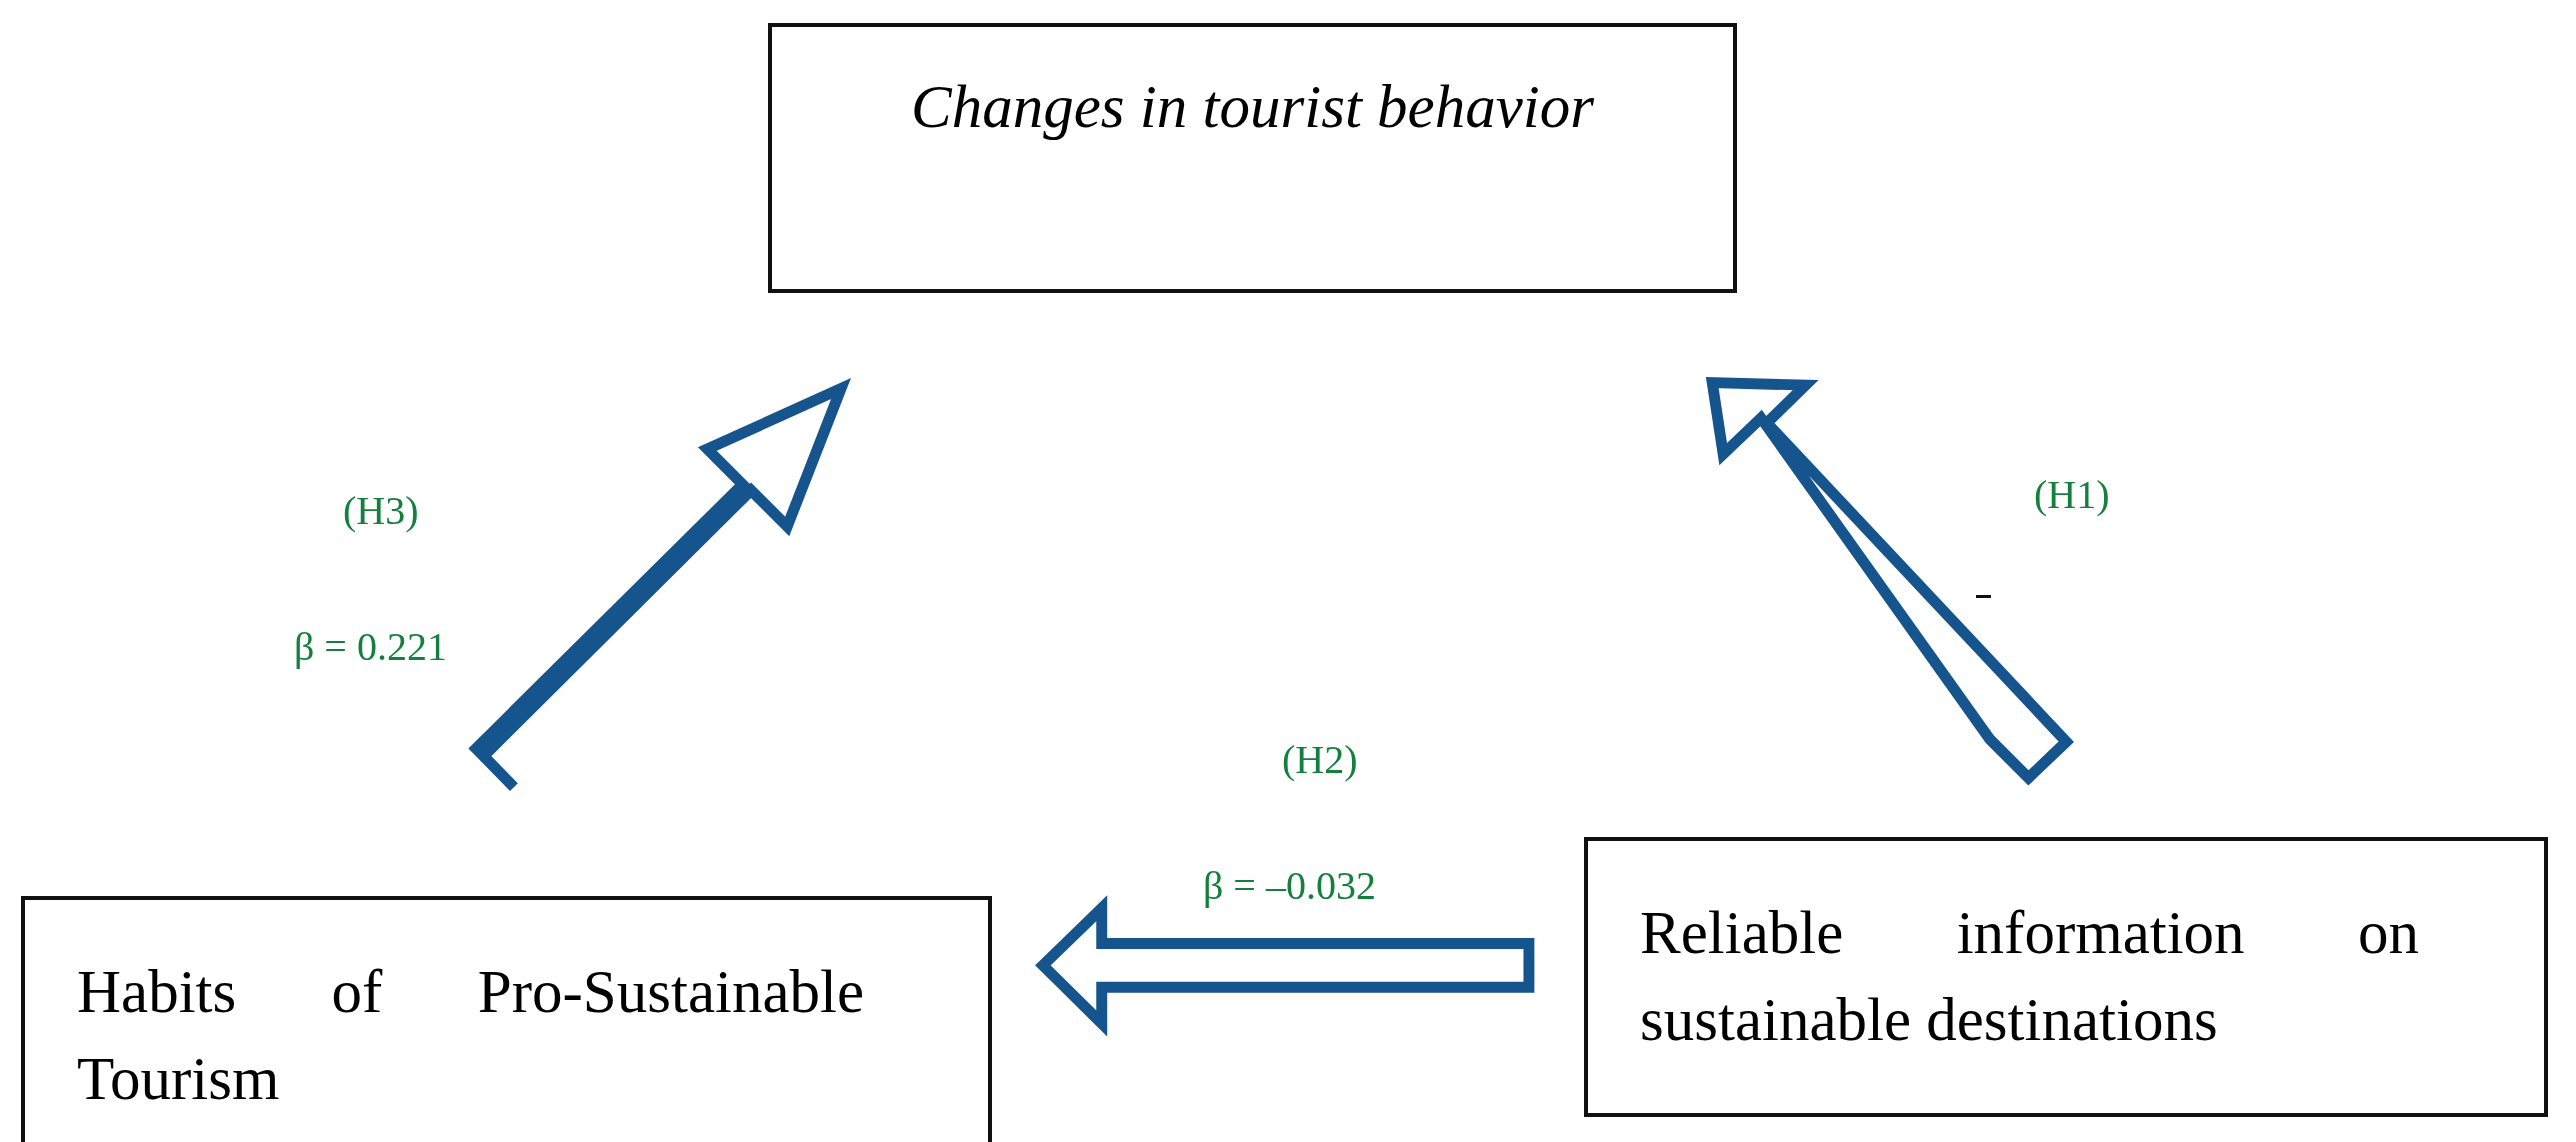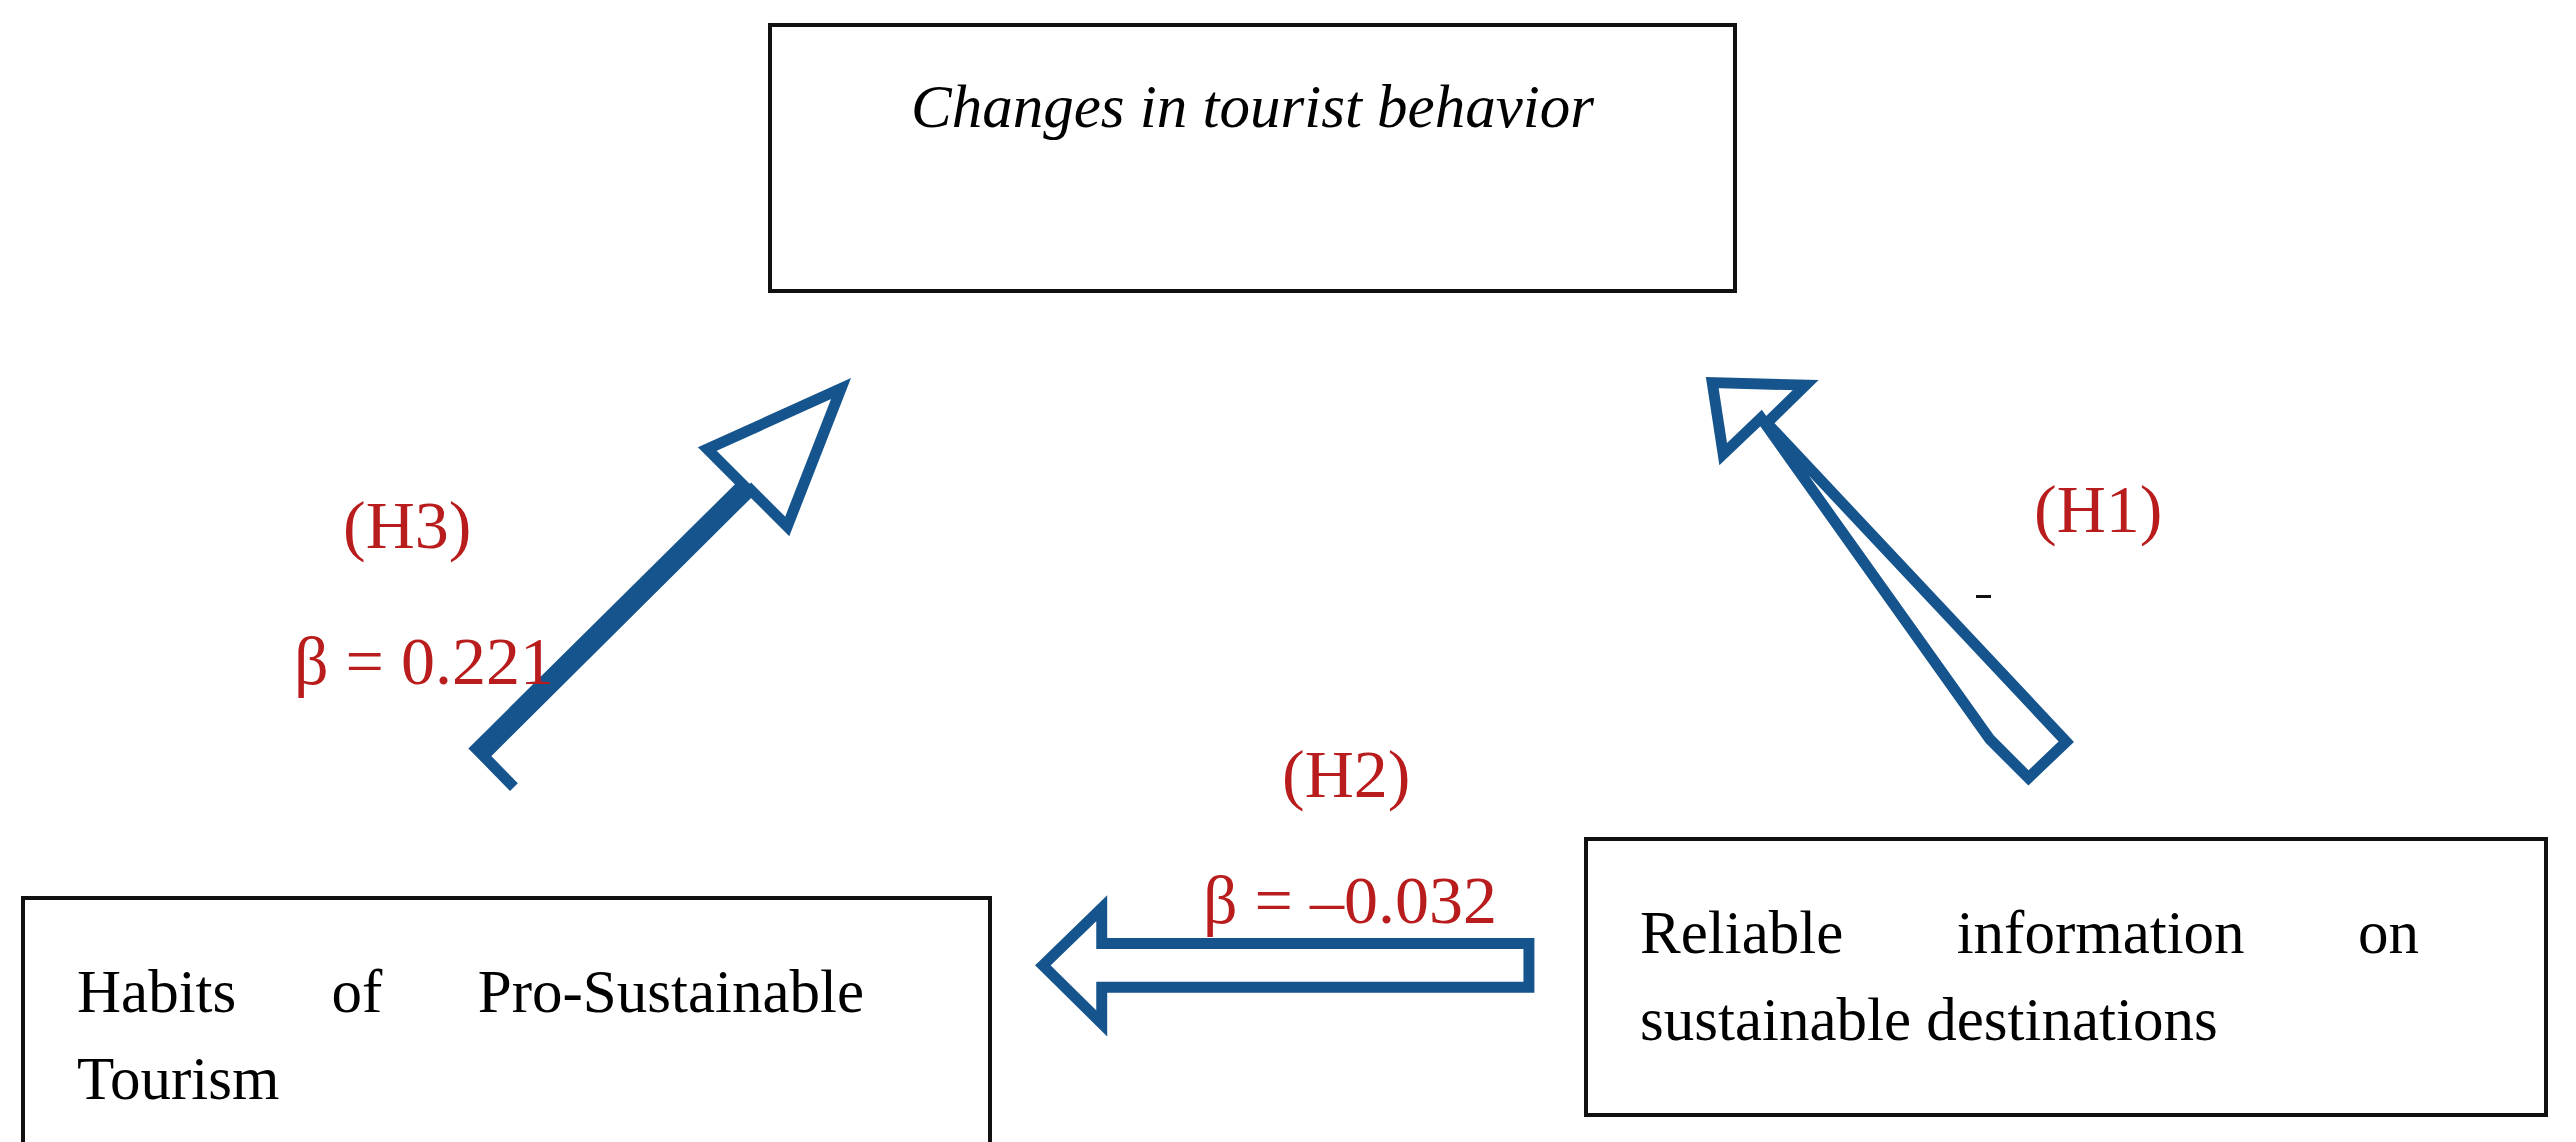--- a/index.html
+++ b/index.html
@@ -41,22 +41,22 @@
   .node-text.justified {
     left: 0; right: 0; top: 49px;
     text-align: justify;
     text-align-last: left;
     padding: 0 52px;
     hyphens: none;
   }
   .edge-label {
     position: absolute;
     font-family: "Liberation Serif", "DejaVu Serif", serif;
-    color: #b91c1c;
-    font-size: 68px;
+    color: #15803d;
+    font-size: 40px;
     line-height: 1.0;
     white-space: nowrap;
   }
   .arrow-svg {
     position: absolute;
     overflow: visible;
   }
   .arrow-path {
     fill: #ffffff;
     stroke: #15548C;

